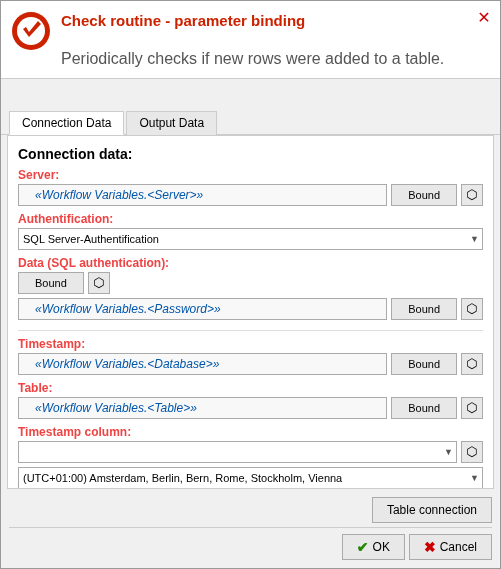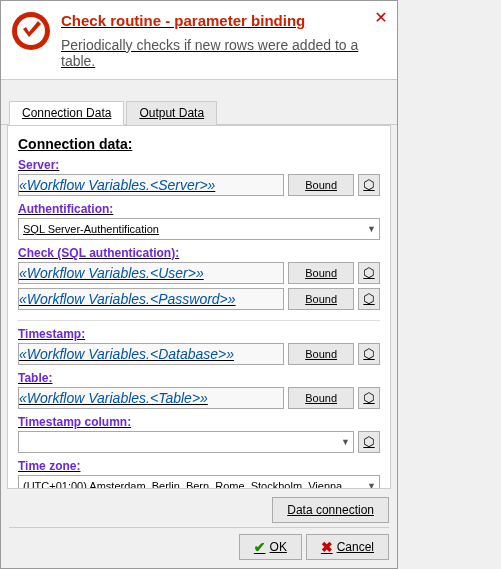--- a/index.html
+++ b/index.html
@@ -6,27 +6,26 @@
     body {
       font-family: 'Segoe UI', Arial, sans-serif;
       font-size: 12px;
       background: #f0f0f0;
       width: 501px;
       height: 569px;
       overflow: hidden;
     }
 
     .dialog {
-      width: 398px;
+      width: 501px;
       height: 569px;
       background: #f0f0f0;
       border: 1px solid #999;
       display: flex;
       flex-direction: column;
-      text-decoration: underline;
     }
 
     
     .dialog-header {
       background: white;
       padding: 10px 12px 10px 10px;
       display: flex;
       align-items: flex-start;
       border-bottom: 1px solid #ccc;
       position: relative;
@@ -50,23 +49,23 @@
     }
 
     .header-title {
       font-size: 15px;
       font-weight: bold;
       color: #cc2200;
       line-height: 1.3;
     }
 
     .header-subtitle {
-      font-size: 14px;
+      font-size: 16px;
       color: #555;
-      margin-top: 6px;
+      margin-top: 19px;
     }
 
     .close-btn {
       position: absolute;
       top: 6px;
       right: 6px;
       width: 20px;
       height: 20px;
       background: none;
       border: none;
@@ -75,23 +74,24 @@
       font-size: 16px;
       display: flex;
       align-items: center;
       justify-content: center;
       padding: 0;
     }
 
     
     .tabs-bar {
       background: #f0f0f0;
-      padding: 20px 8px 0 8px;
+      padding: 0 8px 0 8px;
       display: flex;
       border-bottom: 1px solid #ccc;
+      margin-top: 31px;
     }
 
     .tab {
       padding: 4px 12px;
       font-size: 12px;
       cursor: pointer;
       border: 1px solid #ccc;
       background: #e8e8e8;
       margin-right: 2px;
       border-bottom: none;
@@ -121,37 +121,37 @@
       font-size: 14px;
       margin-bottom: 6px;
       color: #000;
     }
 
     .field-label {
       font-weight: bold;
       font-size: 12px;
       margin-bottom: 2px;
       margin-top: 6px;
-      color: #6d28d9;
+      color: #ef4444;
     }
 
     .field-row {
       display: flex;
       align-items: center;
       margin-bottom: 4px;
       gap: 4px;
     }
 
     .field-value {
       flex: 1;
       height: 22px;
       border: 1px solid #aaa;
       background: #f8f8f8;
-      padding: 2px 0;
-      font-size: 14px;
+      padding: 2px 16px;
+      font-size: 12px;
       color: #0055aa;
       display: flex;
       align-items: center;
     }
 
     .field-value.italic-hint {
       font-style: italic;
       color: #0055aa;
     }
 
@@ -355,23 +355,22 @@
     <div class="field-label">Authentification:</div>
     <div class="select-row">
       <div class="dropdown-wrapper">
         <select>
           <option>SQL Server-Authentification</option>
         </select>
         <span class="dropdown-arrow">▼</span>
       </div>
     </div>
 
-    <div class="field-label">Check (SQL authentication):</div>
+    <div class="field-label">Data (SQL authentication):</div>
     <div class="field-row">
-      <div class="field-value italic-hint">«Workflow Variables.&lt;User&gt;»</div>
       <button class="bound-btn">Bound</button>
       <div class="cube-icon">
         <span>⬡</span>
       </div>
     </div>
 
     <div class="field-row">
       <div class="field-value italic-hint">«Workflow Variables.&lt;Password&gt;»</div>
       <button class="bound-btn">Bound</button>
       <div class="cube-icon">
@@ -404,35 +403,34 @@
     <div class="timestamp-row">
       <div class="timestamp-input-wrapper">
         <input type="text" class="timestamp-input" value="" style="">
         <span class="dropdown-arrow">▼</span>
       </div>
       <div class="cube-icon">
         <span>⬡</span>
       </div>
     </div>
 
-    <div class="field-label">Time zone:</div>
     <div class="select-row">
       <div class="dropdown-wrapper">
         <select>
           <option>(UTC+01:00) Amsterdam, Berlin, Bern, Rome, Stockholm, Vienna</option>
         </select>
         <span class="dropdown-arrow">▼</span>
       </div>
     </div>
 
   </div>
 
   <div class="dialog-footer">
     <div class="test-connection-row">
-      <button class="test-connection-btn">Data connection</button>
+      <button class="test-connection-btn">Table connection</button>
     </div>
     <div class="ok-cancel-row">
       <button class="ok-btn">
         <span class="check-icon">✔</span>
         <span>OK</span>
       </button>
       <button class="cancel-btn">
         <span class="x-icon">✖</span>
         <span>Cancel</span>
       </button>

